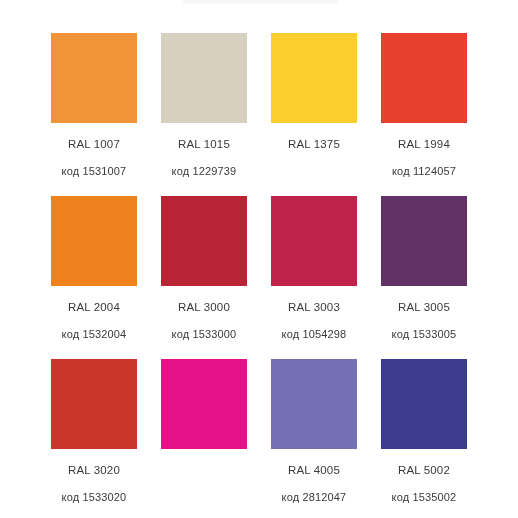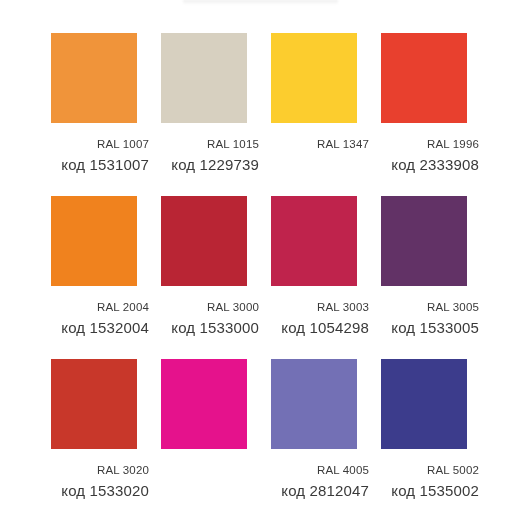--- a/index.html
+++ b/index.html
@@ -59,38 +59,38 @@
   .swatch-chip {
     width: 86px;
     height: 90px;
     display: block;
     flex: none;
   }
 
   .swatch-labels {
     margin-top: 13px;
     width: 110px;
-    text-align: right;
+    text-align: center;
     color: #3a3a3a;
     line-height: 1.42;
   }
 
   .swatch-name {
     font-size: 11.5px;
     letter-spacing: 0.15px;
     white-space: nowrap;
     color: #3a3a3a;
   }
 
   .swatch-code {
-    font-size: 15px;
+    font-size: 11px;
     letter-spacing: 0.15px;
     white-space: nowrap;
     color: #3a3a3a;
-    margin-top: 2px;
+    margin-top: 12px;
   }
 </style>
 </head>
 <body style="background: rgb(255, 255, 255);">
 
 <div id="swatch-page">
 
   <div id="top-artifact"></div>
 
   <div id="swatch-grid">
@@ -104,28 +104,28 @@
       <div class="swatch-cell">
     <div class="swatch-chip" style="background-color: rgb(215, 208, 192);"></div>
     <div class="swatch-labels">
       <div class="swatch-name">RAL 1015</div>
       <div class="swatch-code">код 1229739</div>
     </div>
   </div>
       <div class="swatch-cell">
     <div class="swatch-chip" style="background-color: rgb(252, 205, 46);"></div>
     <div class="swatch-labels">
-      <div class="swatch-name">RAL 1347</div>
+      <div class="swatch-name">RAL 1375</div>
     </div>
   </div>
       <div class="swatch-cell">
     <div class="swatch-chip" style="background-color: rgb(232, 64, 46);"></div>
     <div class="swatch-labels">
-      <div class="swatch-name">RAL 1996</div>
-      <div class="swatch-code">код 2333908</div>
+      <div class="swatch-name">RAL 1994</div>
+      <div class="swatch-code">код 1124057</div>
     </div>
   </div>
       <div class="swatch-cell">
     <div class="swatch-chip" style="background-color: rgb(240, 130, 30);"></div>
     <div class="swatch-labels">
       <div class="swatch-name">RAL 2004</div>
       <div class="swatch-code">код 1532004</div>
     </div>
   </div>
       <div class="swatch-cell">

